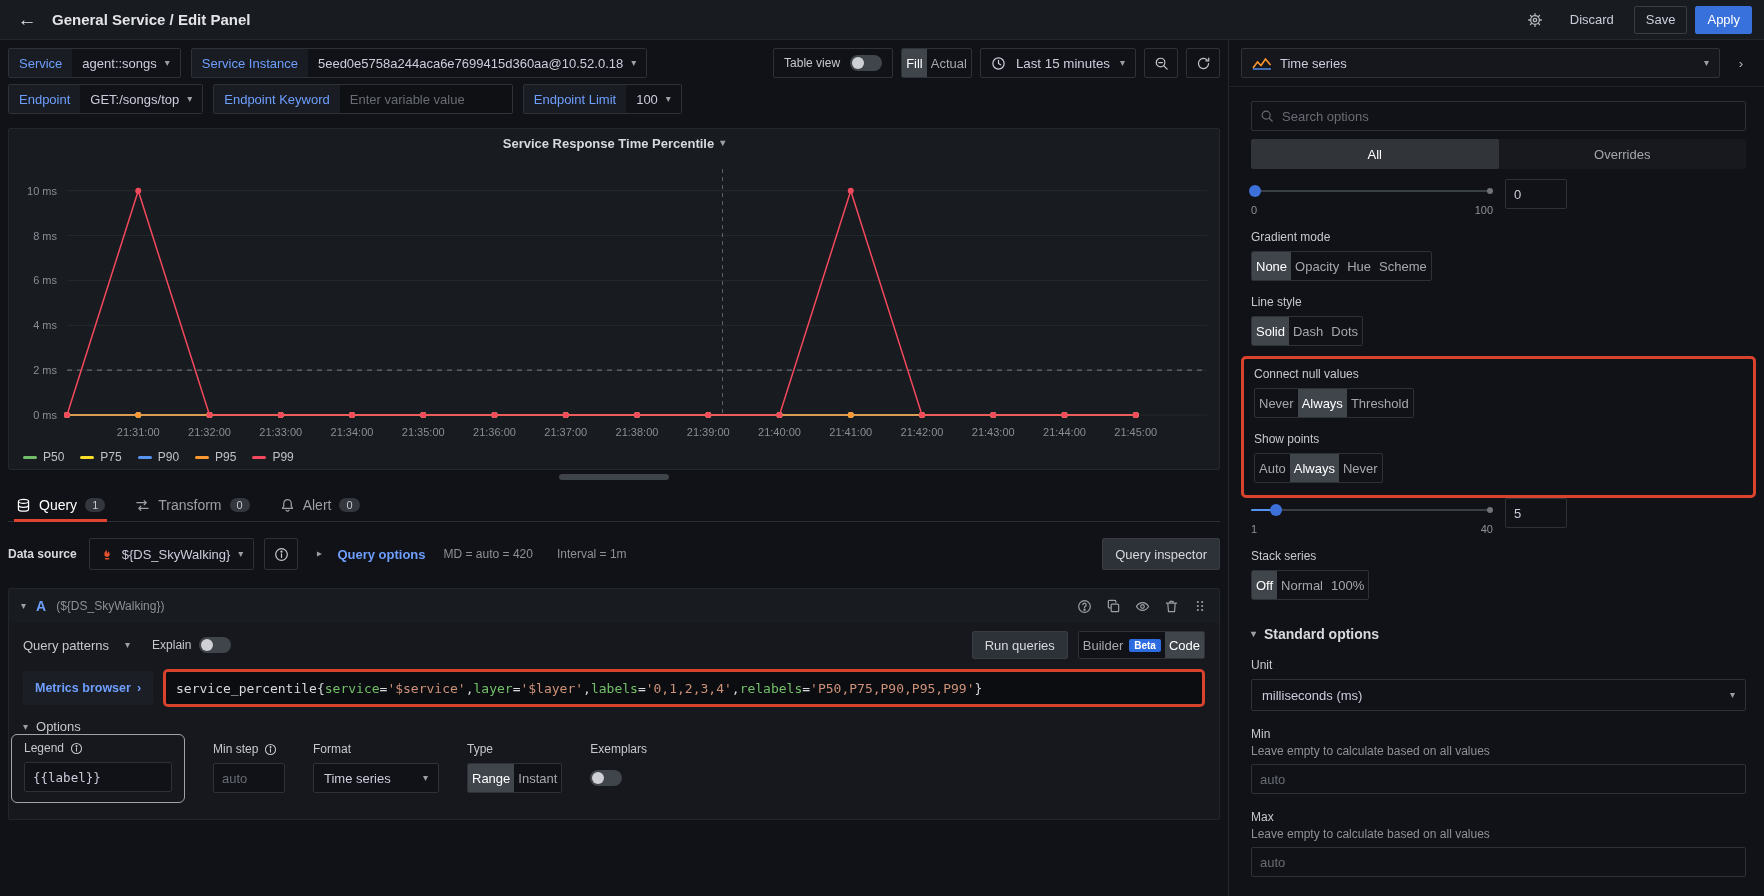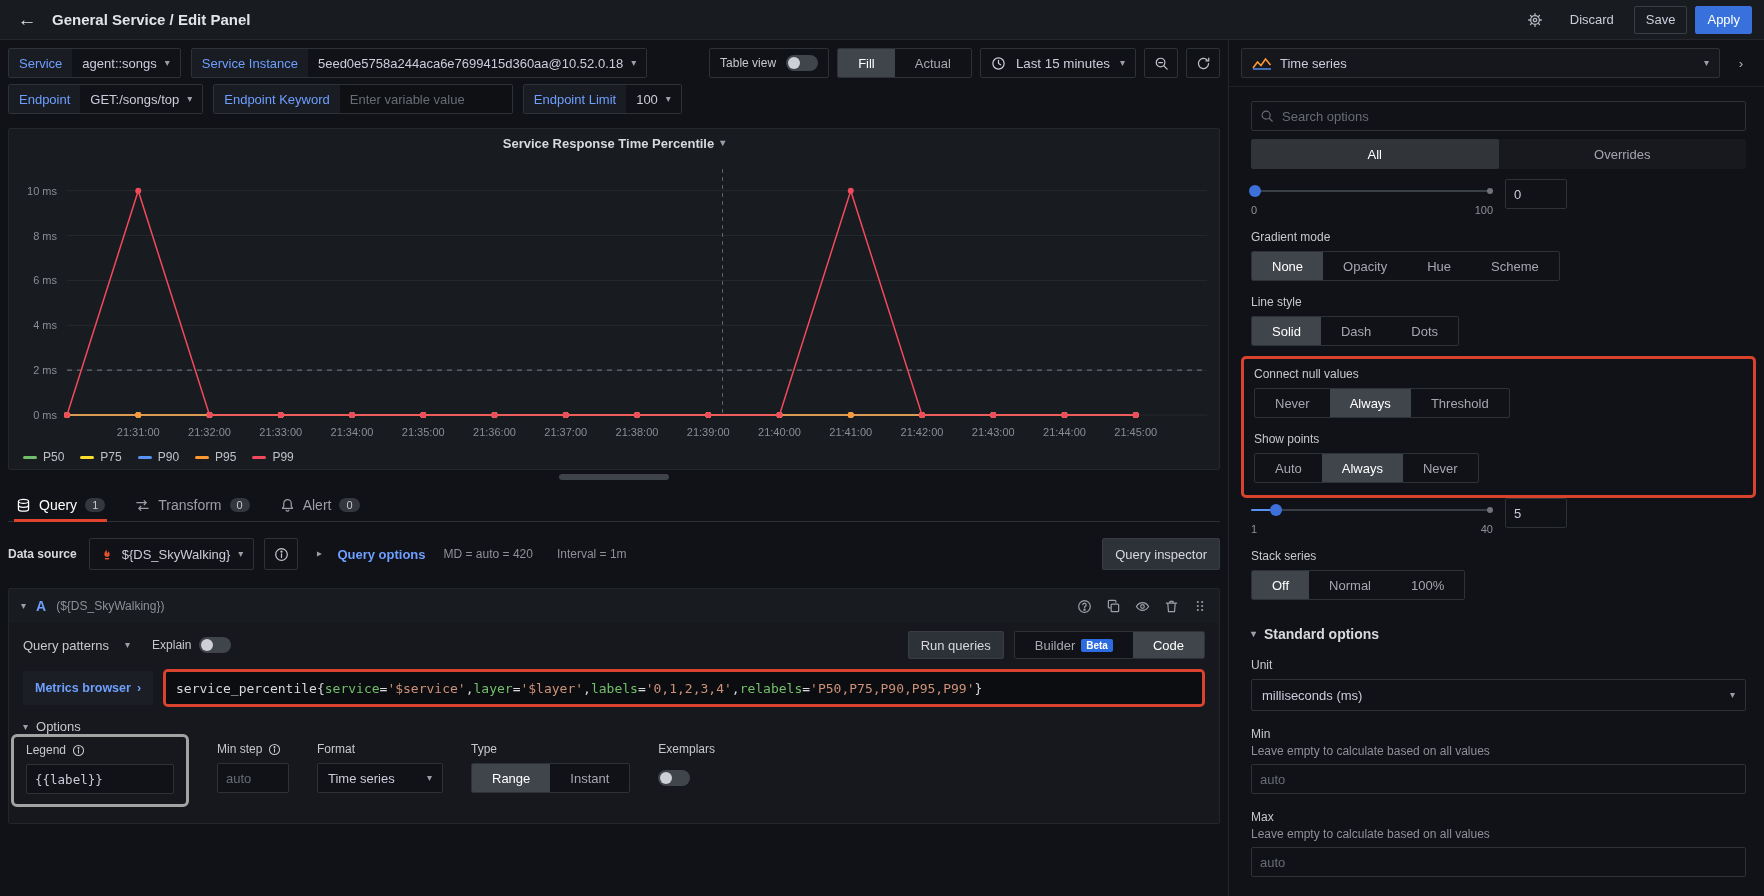--- a/index.html
+++ b/index.html
@@ -21,21 +21,21 @@
 .subrow+.subrow{margin-top:6px}
 .chip{display:inline-flex;height:30px;border:1px solid #2c3235;border-radius:2px;overflow:hidden;cursor:pointer}
 .chip .lab{display:flex;align-items:center;padding:0 10px;background:#191d23;color:#6e9fff;font-size:13px}
 .chip .val{display:flex;align-items:center;gap:8px;padding:0 10px;background:#101217;color:#ccccdc}
 .chip input{background:#0e1014;border:none;outline:none;color:#ccccdc;padding:0 10px;width:172px;font-size:13px;height:28px}
 ::placeholder{color:#696c74}
 .caret{font-size:10px;color:#9d9ea6;line-height:1}
 .right-tools{margin-left:auto;display:flex;gap:8px;align-items:center}
 .tool-group{display:inline-flex;align-items:center;gap:10px;height:30px;border:1px solid #2c3235;border-radius:2px;padding:0 10px}
 .seg{display:inline-flex;height:30px;border:1px solid #2c3235;border-radius:2px;background:#111217;overflow:hidden}
-.seg .opt{border:none;background:transparent;color:#a6a7ae;padding:0 20px;font-size:13px;cursor:pointer;display:inline-flex;align-items:center;gap:6px}
+.seg .opt{border:none;background:transparent;color:#a6a7ae;padding:0 4px;font-size:13px;cursor:pointer;display:inline-flex;align-items:center;gap:6px}
 .seg .opt.active{background:#40454c;color:#fff}
 .switch{width:32px;height:16px;border-radius:9px;background:#40454c;position:relative;display:inline-block;cursor:pointer;flex:0 0 auto}
 .switch::after{content:"";position:absolute;left:2px;top:2px;width:12px;height:12px;border-radius:50%;background:#cfd0d6}
 .icon-btn{width:34px;height:30px;border:1px solid #2c3235;border-radius:2px;background:#111217;color:#c3c4cb;display:inline-flex;align-items:center;justify-content:center;cursor:pointer}
 .panel{margin-top:14px;background:#181b1f;border:1px solid #25272c;border-radius:2px;height:342px;display:flex;flex-direction:column}
 .panel-title{height:28px;display:flex;align-items:center;justify-content:center;gap:6px;color:#d8d9dd;font-weight:600;font-size:13px}
 #ts-chart{width:100%;height:290px;display:block}
 .tick{fill:#8b8d96;font-size:11px;font-family:"Liberation Sans",sans-serif}
 .grid{stroke:rgba(204,204,220,.08)}
 .dash-h{stroke:rgba(215,215,230,.5);stroke-dasharray:5 5}
@@ -73,21 +73,21 @@
 .code{background:#0b0d11;height:32px;display:flex;align-items:center;padding:0 10px;font-family:"DejaVu Sans Mono",monospace;font-size:13px;color:#d8d9dd;white-space:nowrap;overflow:hidden;border-radius:2px}
 .expr-wrap{flex:1}
 .tok-plain{color:#d8d9dd}
 .tok-label{color:#73bf69}
 .tok-string{color:#ce9178}
 .collapse{display:flex;align-items:center;gap:8px;margin-top:12px;color:#c7c8cd;font-size:13px;cursor:pointer}
 .fields{display:flex;align-items:flex-start;margin-top:8px;gap:28px}
 .field{display:flex;flex-direction:column;gap:7px}
 .flabel{font-size:12px;color:#c7c8cd;display:flex;gap:6px;align-items:center}
 .input{height:30px;border:1px solid #2c3235;background:#101217;border-radius:2px;color:#ccccdc;padding:0 8px;font-size:13px;outline:none}
-.legend-redbox{border:3px solid #a3a3a3;border-radius:6px;padding:6px 12px 10px;margin:-8px 0 0 -12px;display:flex;flex-direction:column;gap:7px}
+.legend-redbox{border:1px solid #a3a3a3;border-radius:6px;padding:6px 12px 10px;margin:-8px 0 0 -12px;display:flex;flex-direction:column;gap:7px}
 .mono{font-family:"DejaVu Sans Mono",monospace;font-size:12.5px}
 .sidebar{width:536px;flex:0 0 536px;border-left:1px solid #25272c;background:#111217;display:flex;flex-direction:column;overflow:hidden}
 .side-head{display:flex;align-items:center;gap:10px;padding:8px 12px;border-bottom:1px solid #1f2126}
 .viz-picker{flex:1;display:flex;align-items:center;gap:8px;height:30px;border:1px solid #2c3235;border-radius:2px;padding:0 10px;background:#15171c;cursor:pointer}
 .side-scroll{padding:14px 18px 0 22px;flex:1;overflow:hidden}
 .search{display:flex;align-items:center;gap:8px;height:30px;border:1px solid #2c3235;border-radius:2px;background:#101217;padding:0 8px;color:#696c74}
 .search input{flex:1;border:none;background:transparent;outline:none;color:#ccccdc;font-size:13px}
 .opt-tabs{display:flex;margin-top:8px;height:30px;border-radius:2px;overflow:hidden;background:#17191e}
 .opt-tab{flex:1;display:flex;align-items:center;justify-content:center;color:#a6a7ae;cursor:pointer;font-size:13px;border-radius:2px}
 .opt-tab.active{background:#313439;color:#fff}

